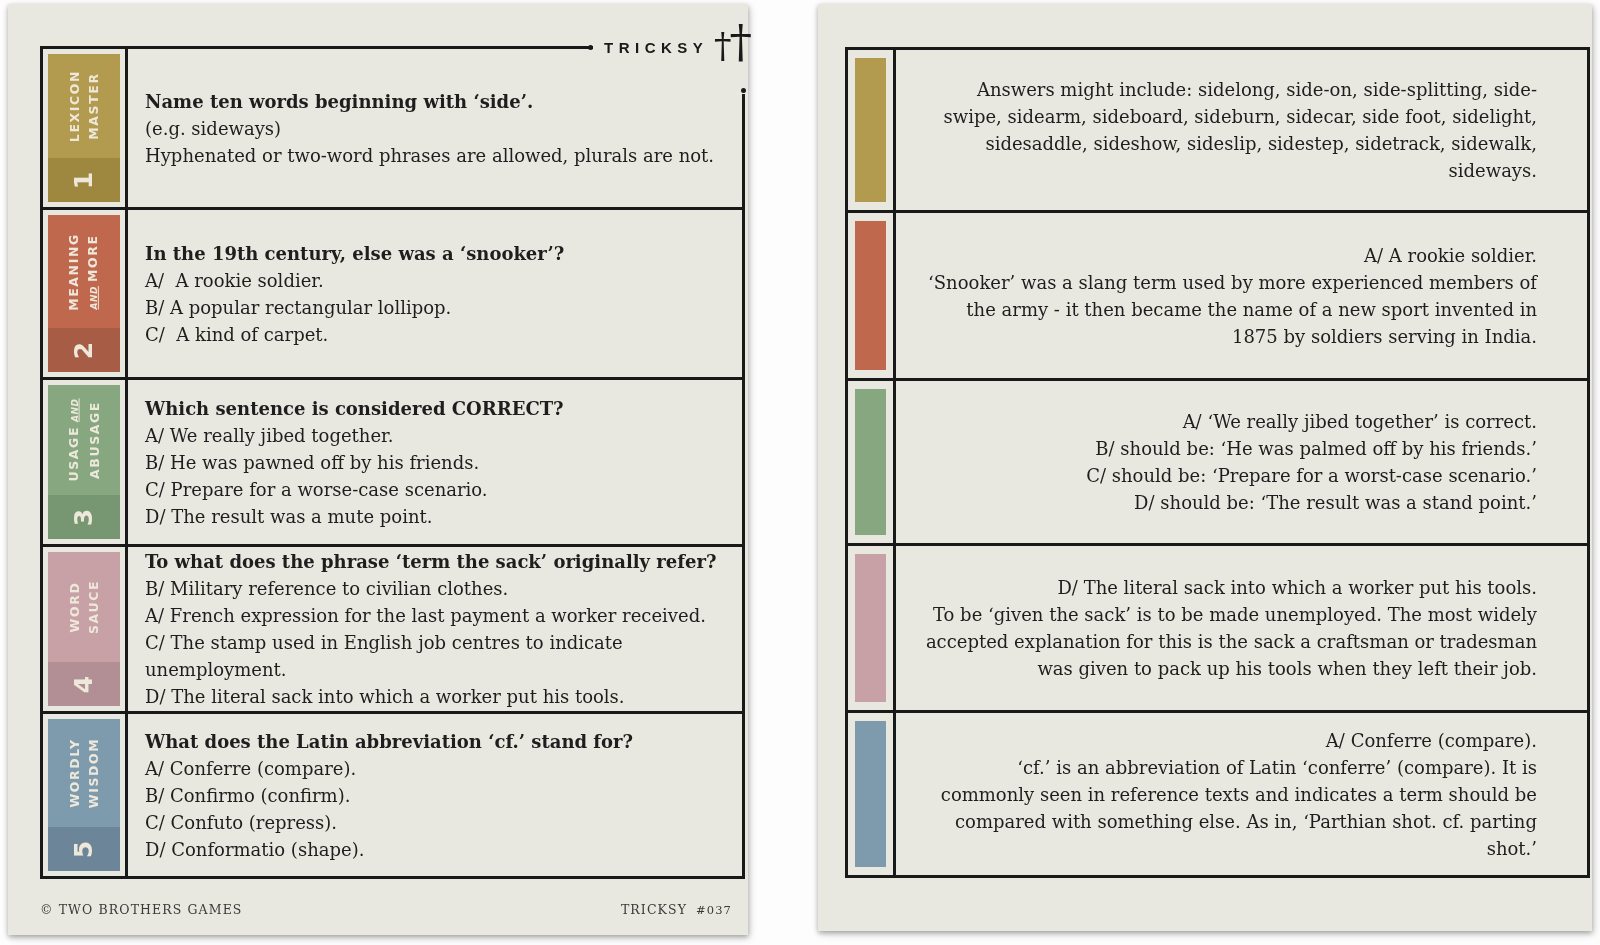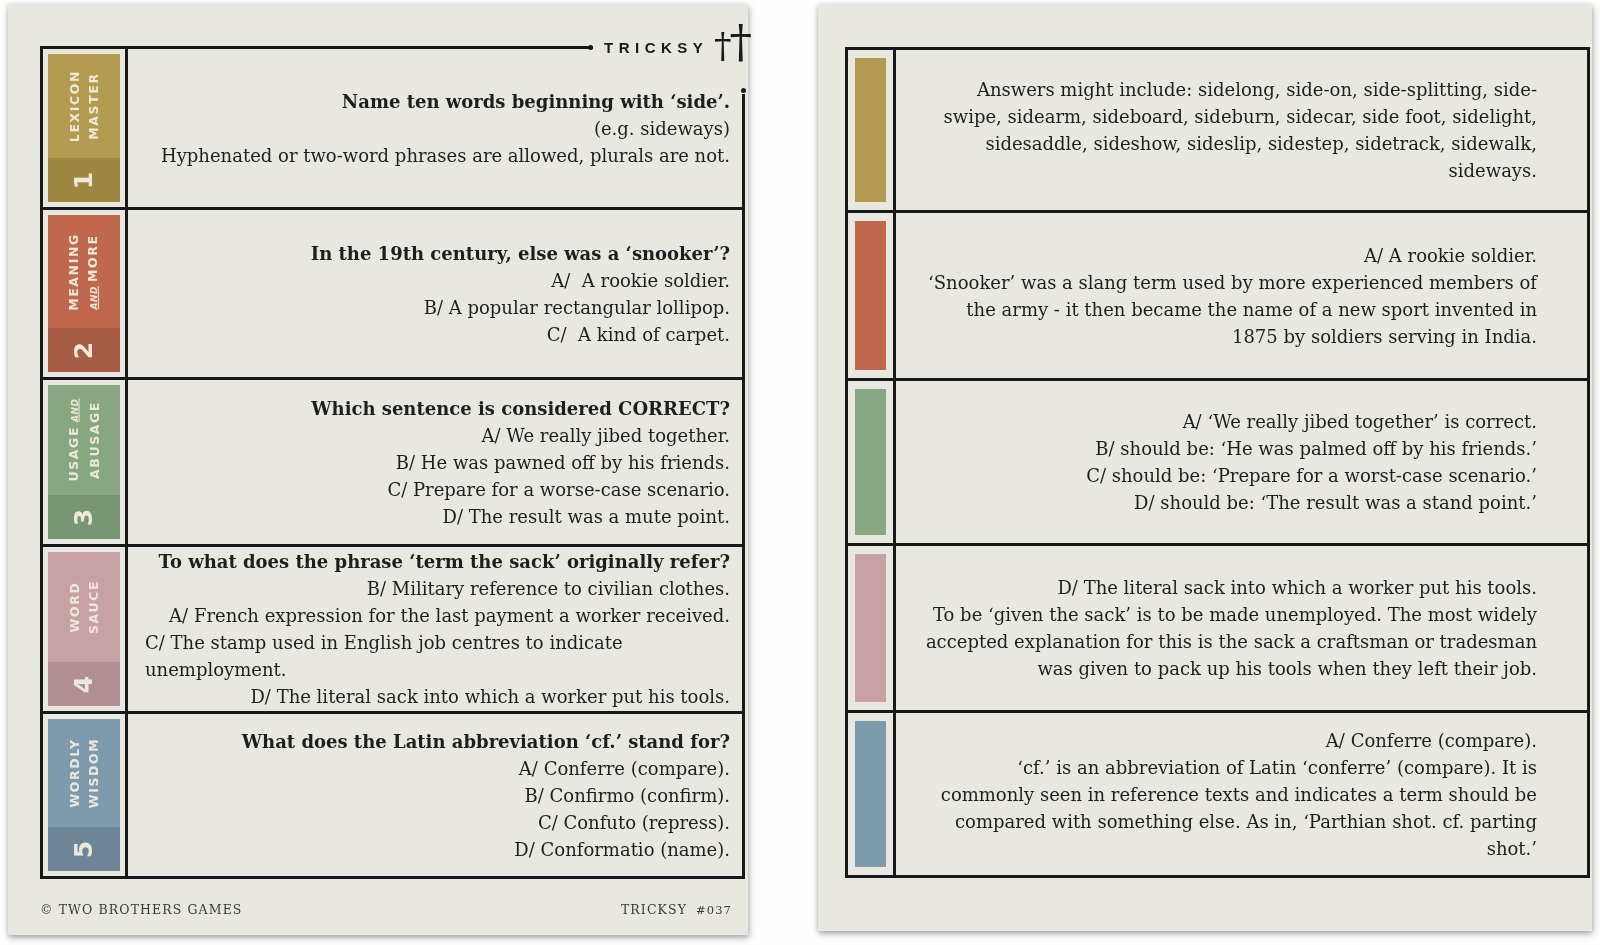--- a/index.html
+++ b/index.html
@@ -44,21 +44,21 @@
     position:absolute; left:0; right:0; bottom:0; height:44px; background:var(--cd);
     display:flex; align-items:center; justify-content:center;
   }
   .tab-num span {
     transform:rotate(-90deg); font-family:"DejaVu Sans", sans-serif;
     font-weight:bold; font-size:25px; color:#ede8da;
   }
 
   .qbody {
     flex:1; display:flex; flex-direction:column; justify-content:center;
-    padding:8px 12px 8px 17px; font-size:18px; line-height:27px;align-items:flex-end;
+    padding:8px 12px 8px 17px; font-size:18px; line-height:27px;
   }
   .lead { font-weight:bold; }
 
   
   .mask { position:absolute; background:#e9e8e0; }
   .mask-top   { left:585px; top:41px; width:152px; height:5px; }
   .mask-right { left:733px; top:41px; width:5px;  height:49px; }
   .hdr-dot, .border-dot {
     position:absolute; width:5px; height:5px; background:#191919; border-radius:50%;
   }
@@ -201,21 +201,21 @@
             <div class="tab-num" style="--cd: #6c8599;">
               <span>5</span>
             </div>
           </div>
         </div>
         <div class="qbody">
           <div class="lead">What does the Latin abbreviation ‘cf.’ stand for?</div>
           <div>A/ Conferre (compare).</div>
           <div>B/ Confirmo (confirm).</div>
           <div>C/ Confuto (repress).</div>
-          <div>D/ Conformatio (name).</div>
+          <div>D/ Conformatio (shape).</div>
         </div>
       </div>
 
     </div>
 
     <div class="mask mask-top"></div>
     <div class="mask mask-right"></div>
     <div class="hdr-dot"></div>
     <div class="brand">TRICKSY</div>
     <div class="daggers">

